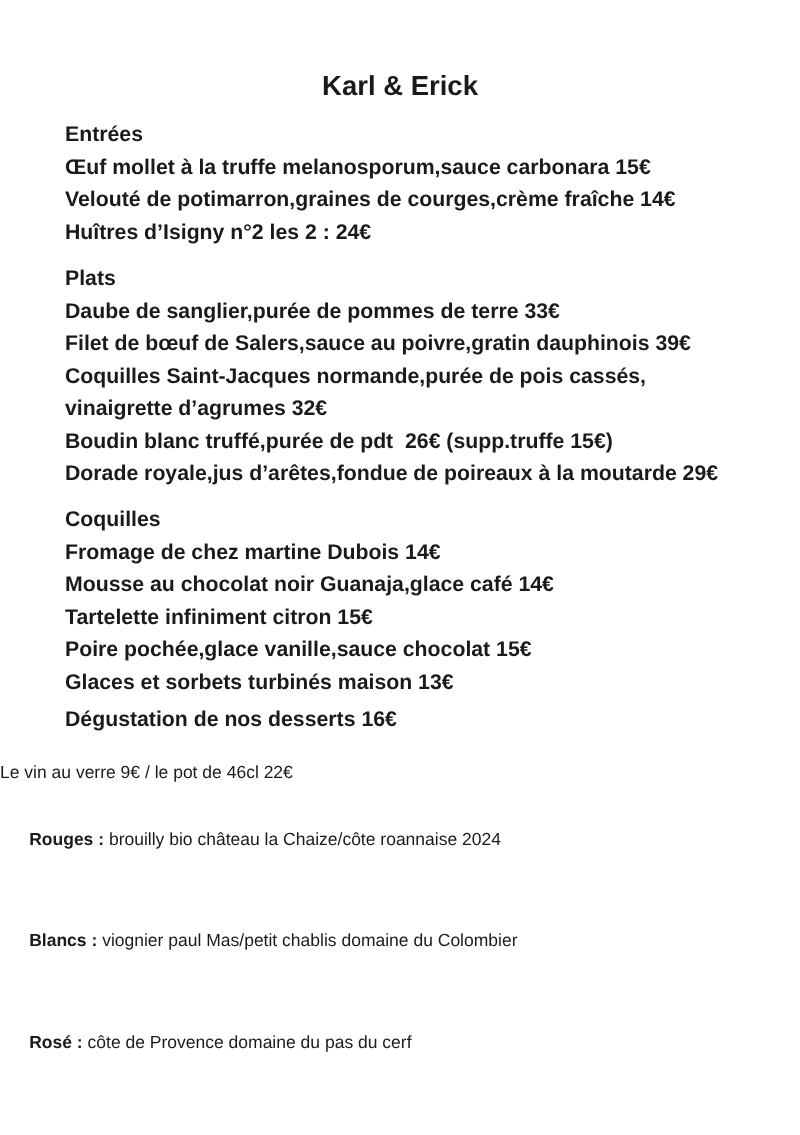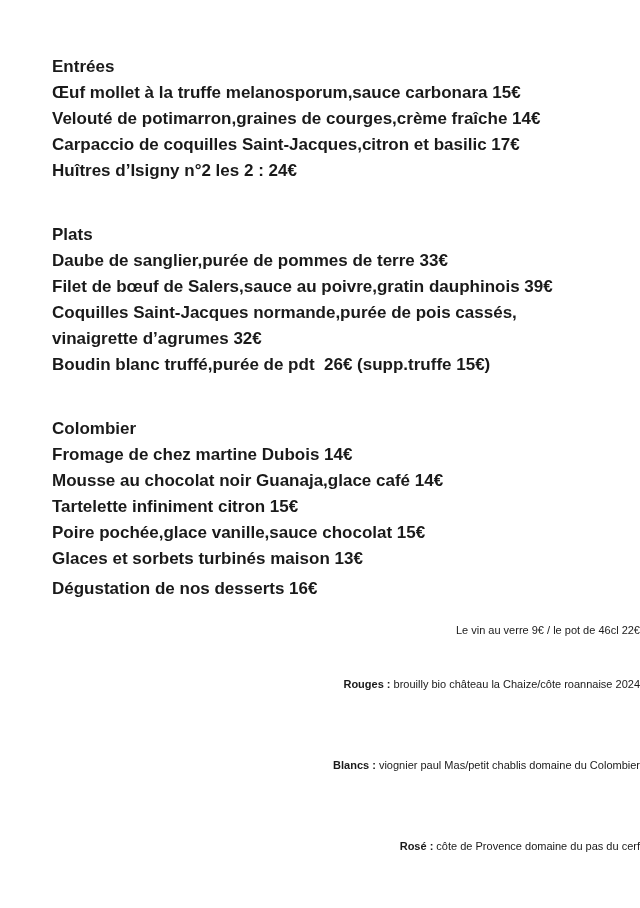--- a/index.html
+++ b/index.html
@@ -21,57 +21,57 @@
   }
   .heading, .line {
     margin-left: 52px;
     margin-right: 36px;
     font-size: 17px;
     line-height: 26px;
     white-space: pre-wrap;
     font-weight: bold;
   }
   .heading.bold { font-weight: 700; }
-  section.gap { margin-top: 38px; }
+  section.gap { margin-top: 11px; }
   .line.extra { margin-top: 4px; }
   .drinks { margin-top: 15px; }
   .drink-line {
-    text-align: right;
-    font-size: 11px;
+    text-align: left;
+    font-size: 14px;
     line-height: 27px;
     white-space: pre-wrap;
-    padding-left: 30px;
   }
   .drink-line b { font-weight: 700; margin-top: 40px; }
 </style>
 </head>
 <body>
 
 <div class="page">
 
+  <h1 class="title">Karl &amp; Erick</h1>
 
   <section>
     <div class="heading">Entrées</div>
     <div class="line">Œuf mollet à la truffe melanosporum,sauce carbonara 15€</div>
     <div class="line">Velouté de potimarron,graines de courges,crème fraîche 14€</div>
-    <div class="line">Carpaccio de coquilles Saint-Jacques,citron et basilic 17€</div>
     <div class="line">Huîtres d’Isigny n°2 les 2 : 24€</div>
   </section>
 
   <section class="gap">
     <div class="heading bold">Plats</div>
     <div class="line">Daube de sanglier,purée de pommes de terre 33€</div>
     <div class="line">Filet de bœuf de Salers,sauce au poivre,gratin dauphinois 39€</div>
     <div class="line">Coquilles Saint-Jacques normande,purée de pois cassés,</div>
     <div class="line">vinaigrette d’agrumes 32€</div>
     <div class="line">Boudin blanc truffé,purée de pdt  26€ (supp.truffe 15€)</div>
+    <div class="line">Dorade royale,jus d’arêtes,fondue de poireaux à la moutarde 29€</div>
   </section>
 
   <section class="gap">
-    <div class="heading bold">Colombier</div>
+    <div class="heading bold">Coquilles</div>
     <div class="line">Fromage de chez martine Dubois 14€</div>
     <div class="line">Mousse au chocolat noir Guanaja,glace café 14€</div>
     <div class="line">Tartelette infiniment citron 15€</div>
     <div class="line">Poire pochée,glace vanille,sauce chocolat 15€</div>
     <div class="line">Glaces et sorbets turbinés maison 13€</div>
     <div class="line extra">Dégustation de nos desserts 16€</div>
   </section>
 
   <div class="drinks">
     <div class="drink-line">Le vin au verre 9€ / le pot de 46cl 22€</div>

